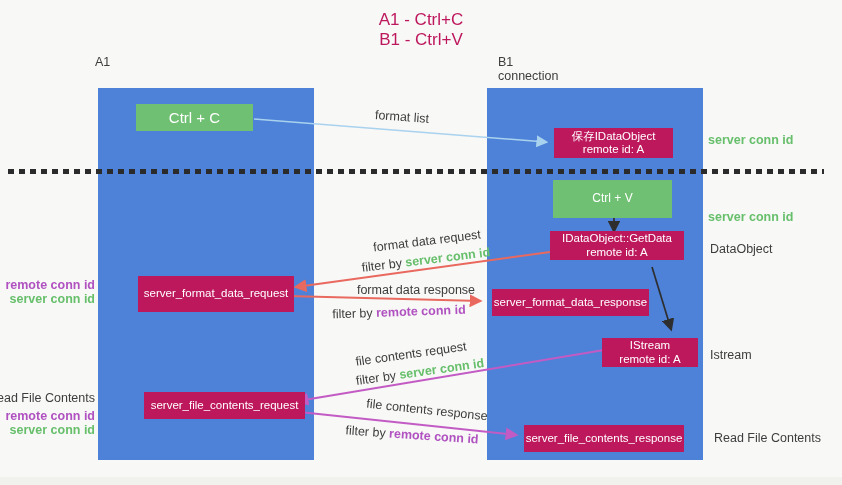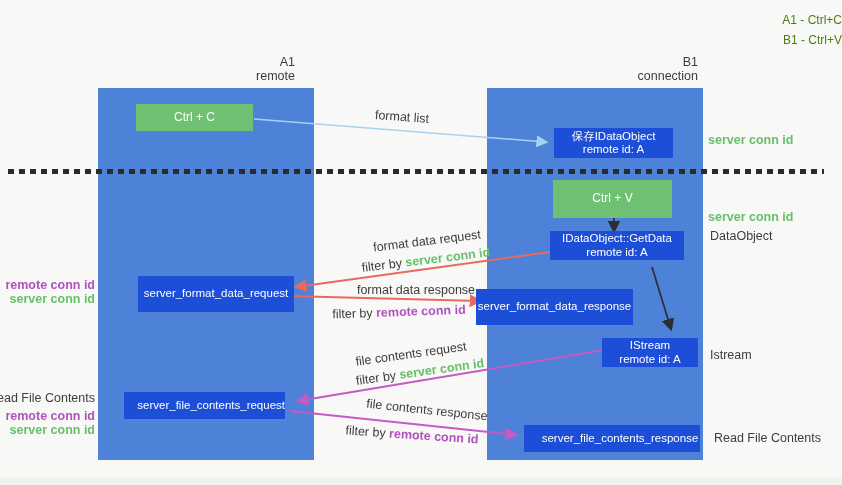--- a/index.html
+++ b/index.html
@@ -4,43 +4,43 @@
 <style>
   html,body { margin:0; padding:0; background:#f7f7f6; }
   .canvas {
     position:relative; width:842px; height:485px; overflow:hidden;
     background:#f8f8f7;
     font-family:"Liberation Sans", sans-serif;
     color:#3d3d3d;
   }
   .title {
     position:absolute; left:0; top:10px; width:842px;
-    text-align:right; font-size:12px; line-height:20px; color:#4d7c0f;
+    text-align:center; font-size:17px; line-height:20px; color:#be185d;
   }
   .lane {
     position:absolute; top:88px; height:372px; width:216px;
     background:#4d82d8;
   }
   .lane-header {
-    position:absolute; top:55px; width:200px; text-align:right;
+    position:absolute; top:55px; width:200px; text-align:left;
     font-size:12.5px; line-height:14px; color:#3d3d3d;
   }
   .divider {
     position:absolute; left:8px; top:169px; width:816px; height:5px;
     background:repeating-linear-gradient(90deg,#2b2b2b 0 6px,transparent 6px 11px);
   }
   .arrow-layer { position:absolute; left:0; top:0; }
   .box {
     position:absolute; display:flex; flex-direction:column;
     align-items:center; justify-content:center;
     color:#ffffff; font-size:11.5px; line-height:13.5px; text-align:center;
     white-space:nowrap;
   }
   .green-box  { background:#70c073; }
-  .orange-box { background:#1d4ed8; }
+  .orange-box { background:#be185d; }
   .mid-label {
     position:absolute; font-size:12.5px; color:#3d3d3d; white-space:nowrap;
     transform-origin:center;
   }
   .side-label { position:absolute; font-size:12.5px; line-height:14px; white-space:nowrap; }
   .right-al { text-align:right; }
   .green-label  { color:#67bf6b; font-weight:bold; }
   .purple-label { color:#b052c0; font-weight:bold; }
   .dark-label   { color:#3d3d3d; }
   .bottom-edge { position:absolute; left:0; top:477px; width:842px; height:8px; background:#f1f1ee; }
@@ -50,21 +50,20 @@
 
 <div class="canvas">
 
   <div class="title">
     <div>A1 - Ctrl+C</div>
     <div>B1 - Ctrl+V</div>
   </div>
 
   <div class="lane-header" style="left:95px;">
     <div>A1</div>
-    <div>remote</div>
   </div>
   <div class="lane-header" style="left:498px;">
     <div>B1</div>
     <div>connection</div>
   </div>
 
   <div class="lane" style="left:98px;"></div>
   <div class="lane" style="left:487px;"></div>
 
   <div class="divider"></div>
@@ -86,21 +85,21 @@
     </defs>
     <line x1="254" y1="119" x2="546" y2="142" stroke="#a9d2ee" stroke-width="1.5" marker-end="url(#m-lb)"></line>
     <line x1="614" y1="208" x2="614" y2="231" stroke="#2e2e2e" stroke-width="1.7" marker-end="url(#m-blk)"></line>
     <line x1="652" y1="267" x2="671" y2="329" stroke="#2e2e2e" stroke-width="1.7" marker-end="url(#m-blk)"></line>
     <line x1="550" y1="252" x2="296" y2="287" stroke="#e9695f" stroke-width="2" marker-end="url(#m-red)"></line>
     <line x1="288" y1="296" x2="480" y2="301" stroke="#e9695f" stroke-width="2" marker-end="url(#m-red)"></line>
     <line x1="604" y1="350" x2="298" y2="401" stroke="#c35bc4" stroke-width="2" marker-end="url(#m-mag)"></line>
     <line x1="290" y1="411" x2="516" y2="435" stroke="#c35bc4" stroke-width="2" marker-end="url(#m-mag)"></line>
   </svg>
 
-  <div class="box green-box" style="left:136px; top:104px; width:117px; height:27px; font-size:12px;">
+  <div class="box green-box" style="left:136px; top:104px; width:117px; height:27px; font-size:15px;">
     <div>Ctrl + C</div>
   </div>
 
   <div class="box orange-box" style="left:554px; top:128px; width:119px; height:30px;">
     <div>保存IDataObject</div>
     <div>remote id: A</div>
   </div>
 
   <div class="box green-box" style="left:553px; top:180px; width:119px; height:38px; font-size:12px;">
     <div>Ctrl + V</div>
@@ -108,34 +107,34 @@
 
   <div class="box orange-box" style="left:550px; top:231px; width:134px; height:29px;text-align:center;">
     <div>IDataObject::GetData</div>
     <div>remote id: A</div>
   </div>
 
   <div class="box orange-box" style="left:138px; top:276px; width:156px; height:36px;">
     <div>server_format_data_request</div>
   </div>
 
-  <div class="box orange-box" style="left:476px; top:289px; width:157px; height:36px;">
+  <div class="box orange-box" style="left:492px; top:289px; width:157px; height:27px;">
     <div>server_format_data_response</div>
   </div>
 
   <div class="box orange-box" style="left:602px; top:338px; width:96px; height:29px;">
     <div>IStream</div>
     <div>remote id: A</div>
   </div>
 
-  <div class="box orange-box" style="left:124px; top:392px; width:161px; height:27px;align-items:flex-end;">
+  <div class="box orange-box" style="left:144px; top:392px; width:161px; height:27px;">
     <div>server_file_contents_request</div>
   </div>
 
-  <div class="box orange-box" style="left:524px; top:425px; width:160px; height:27px;padding-left:16px;">
+  <div class="box orange-box" style="left:524px; top:425px; width:160px; height:27px;">
     <div>server_file_contents_response</div>
   </div>
 
   <div class="mid-label" style="left:402px; top:117px; transform:translate(-50%,-50%) rotate(4deg);">format list</div>
 
   <div class="mid-label" style="left:427px; top:241px; transform:translate(-50%,-50%) rotate(-7deg);">format data request</div>
   <div class="mid-label" style="left:426px; top:260px; transform:translate(-50%,-50%) rotate(-7deg);">
     <span>filter by </span><span class="green-label">server conn id</span>
   </div>
 
@@ -149,21 +148,21 @@
     <span>filter by </span><span class="green-label">server conn id</span>
   </div>
 
   <div class="mid-label" style="left:427px; top:410px; transform:translate(-50%,-50%) rotate(6deg);">file contents response</div>
   <div class="mid-label" style="left:412px; top:435px; transform:translate(-50%,-50%) rotate(4deg);">
     <span>filter by </span><span class="purple-label">remote conn id</span>
   </div>
 
   <div class="side-label green-label" style="left:708px; top:133px;">server conn id</div>
   <div class="side-label green-label" style="left:708px; top:210px;">server conn id</div>
-  <div class="side-label dark-label" style="left:710px; top:229px;">DataObject</div>
+  <div class="side-label dark-label" style="left:710px; top:242px;">DataObject</div>
   <div class="side-label dark-label" style="left:710px; top:348px;">Istream</div>
   <div class="side-label dark-label" style="left:714px; top:431px;">Read File Contents</div>
 
   <div class="side-label right-al" style="right:747px; top:278px;">
     <div class="purple-label">remote conn id</div>
     <div class="green-label">server conn id</div>
   </div>
   <div class="side-label dark-label right-al" style="right:747px; top:391px;">Read File Contents</div>
   <div class="side-label right-al" style="right:747px; top:409px;">
     <div class="purple-label">remote conn id</div>

